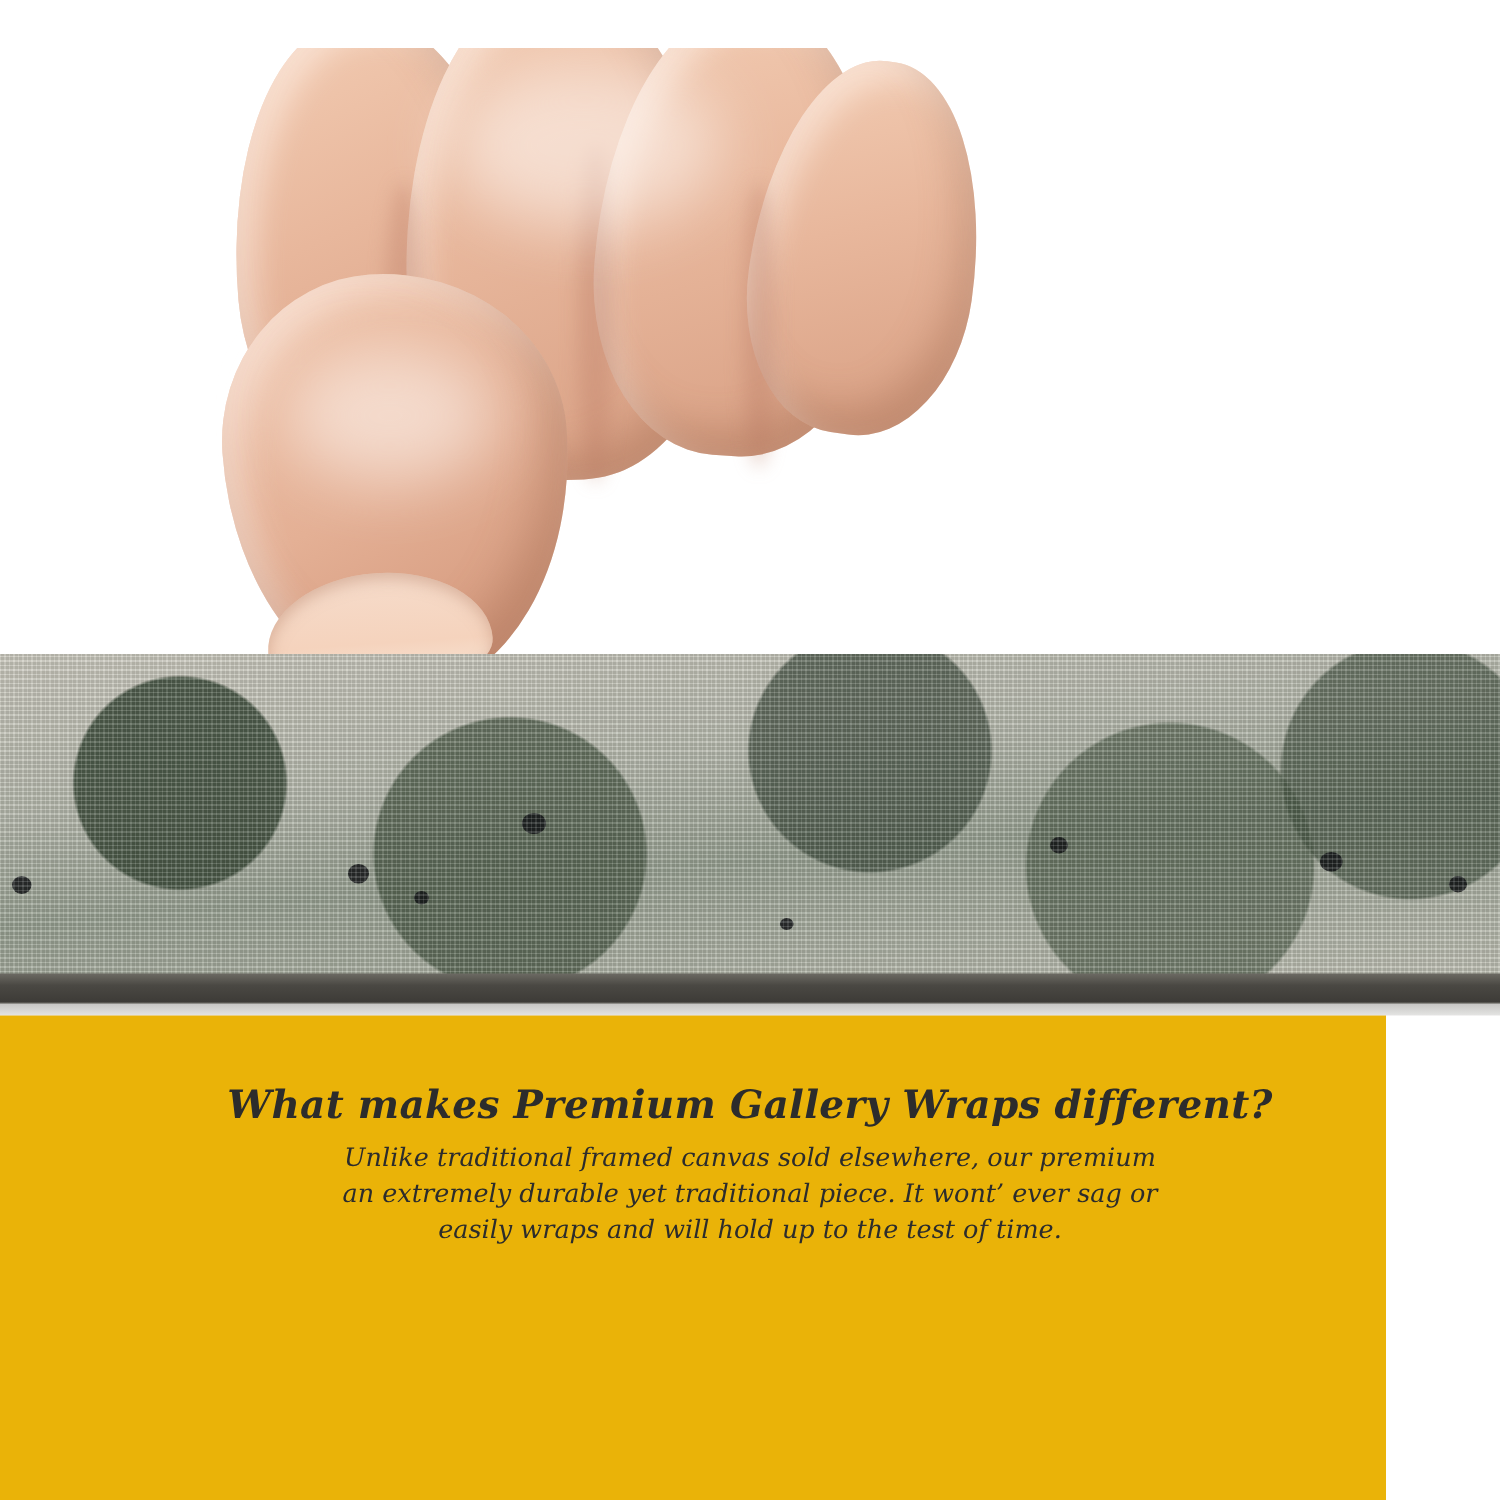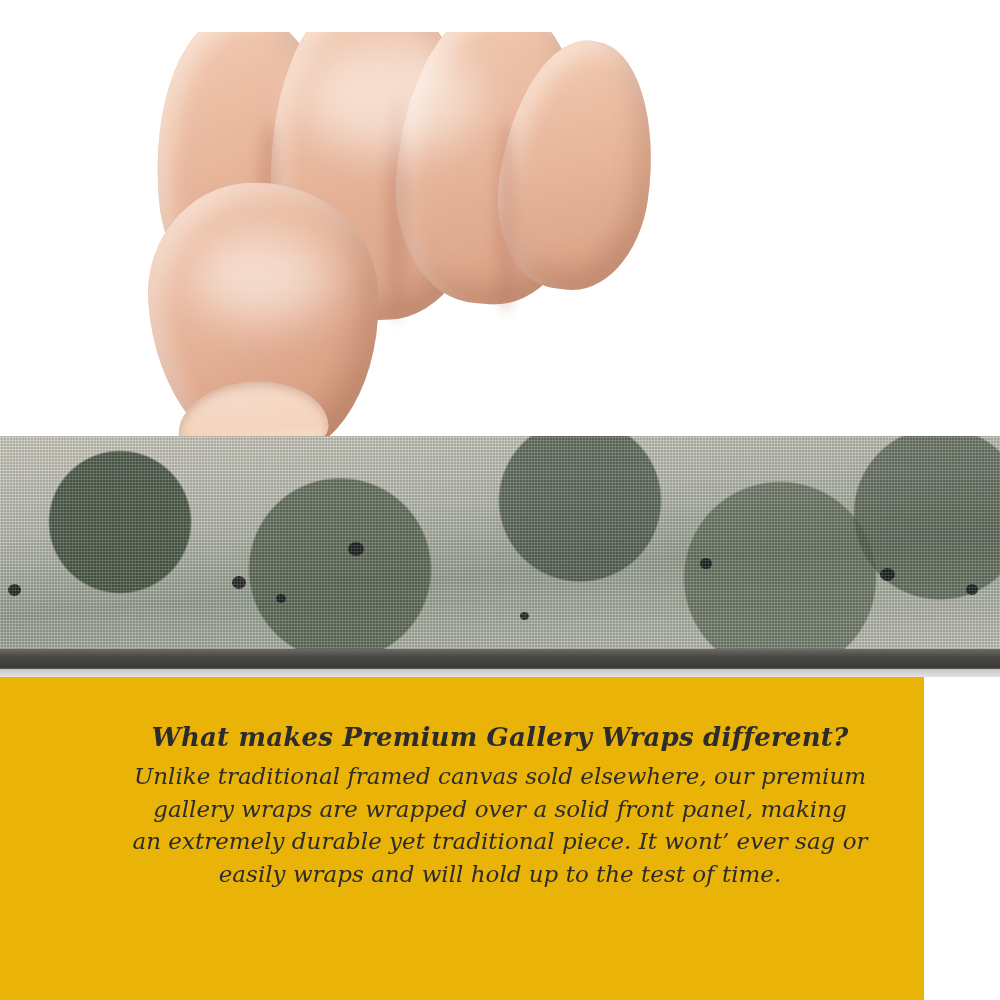--- a/index.html
+++ b/index.html
@@ -161,21 +161,21 @@
     font-style: italic;
   }
   .caption h2 {
     margin: 0 0 8px 0;
     font-size: 26px;
     font-weight: 700;
     letter-spacing: .2px;
   }
   .caption p {
     margin: 0;
-    font-size: 23px;
+    font-size: 17px;
     line-height: 1.42;
     font-weight: 400;
   }
   .caption .line { display: block; }
 </style>
 </head>
 <body>
 
 <div class="page">
 
@@ -208,19 +208,18 @@
       </div>
       <div class="wrap-edge"></div>
       <div class="wrap-shadow"></div>
     </div>
   </div>
 
   <div class="caption">
     <h2>What makes Premium Gallery Wraps different?</h2>
     <p>
       <span class="line">Unlike traditional framed canvas sold elsewhere, our premium</span>
-      <span class="line">gallery wraps are wrapped over a solid front panel, making</span>
       <span class="line">an extremely durable yet traditional piece. It wont’ ever sag or</span>
       <span class="line">easily wraps and will hold up to the test of time.</span>
     </p>
   </div>
 
 </div>
 
 </body></html>

